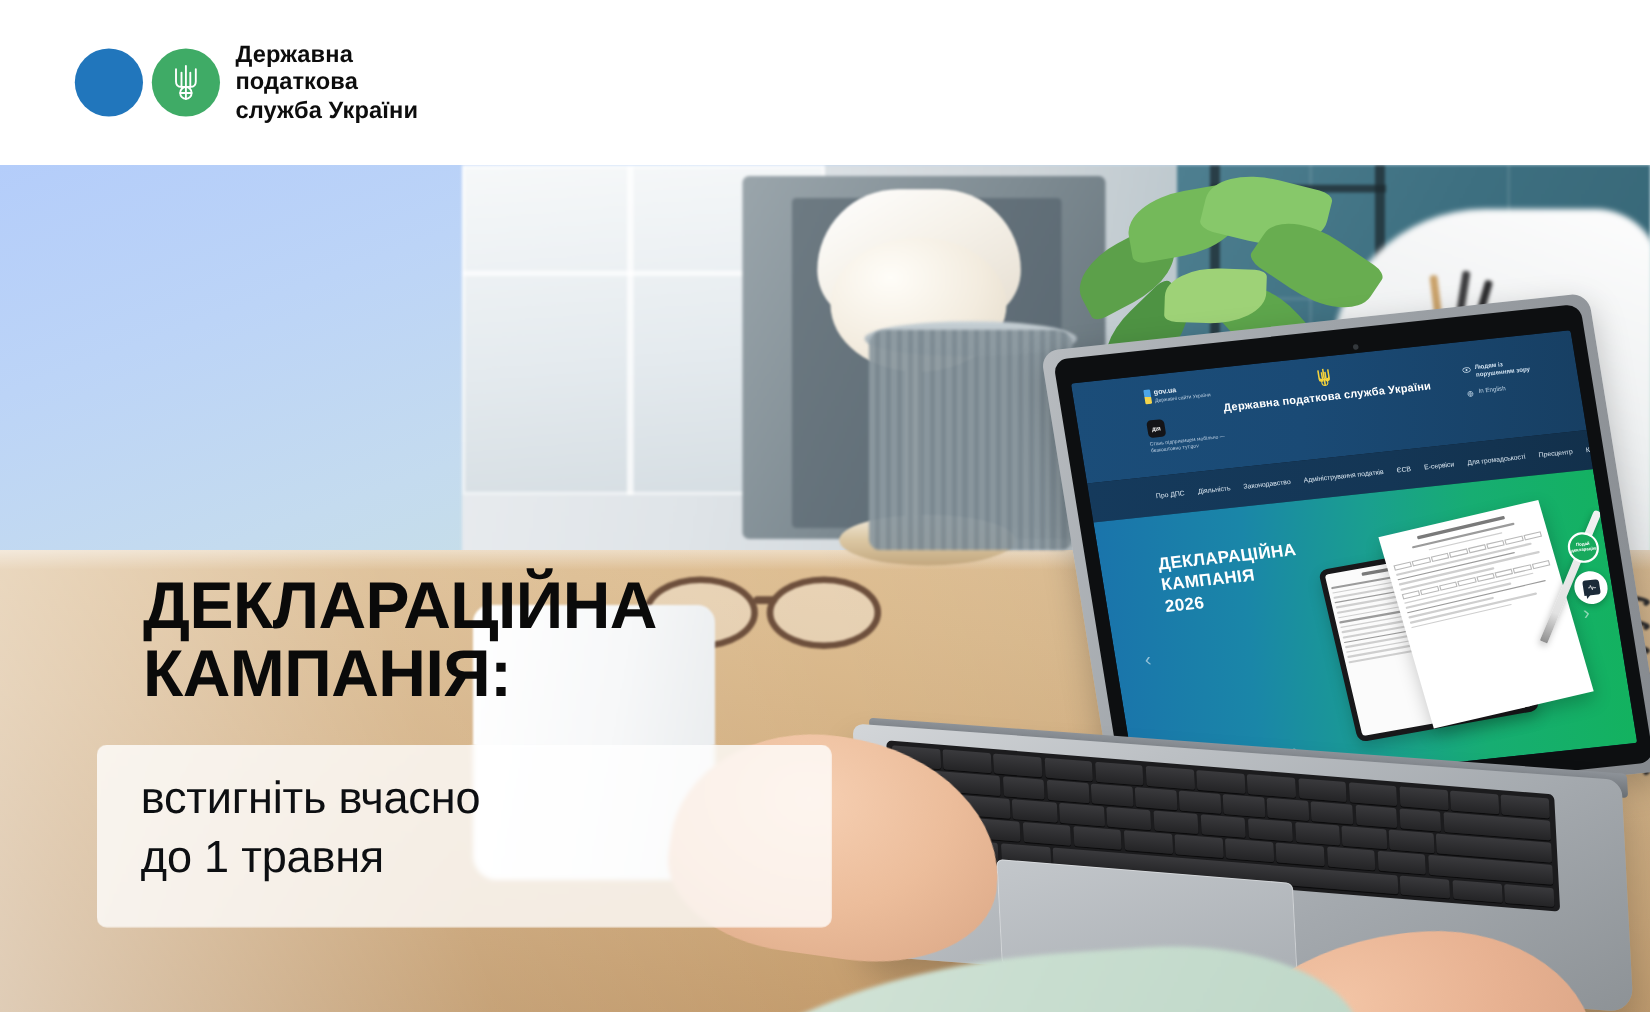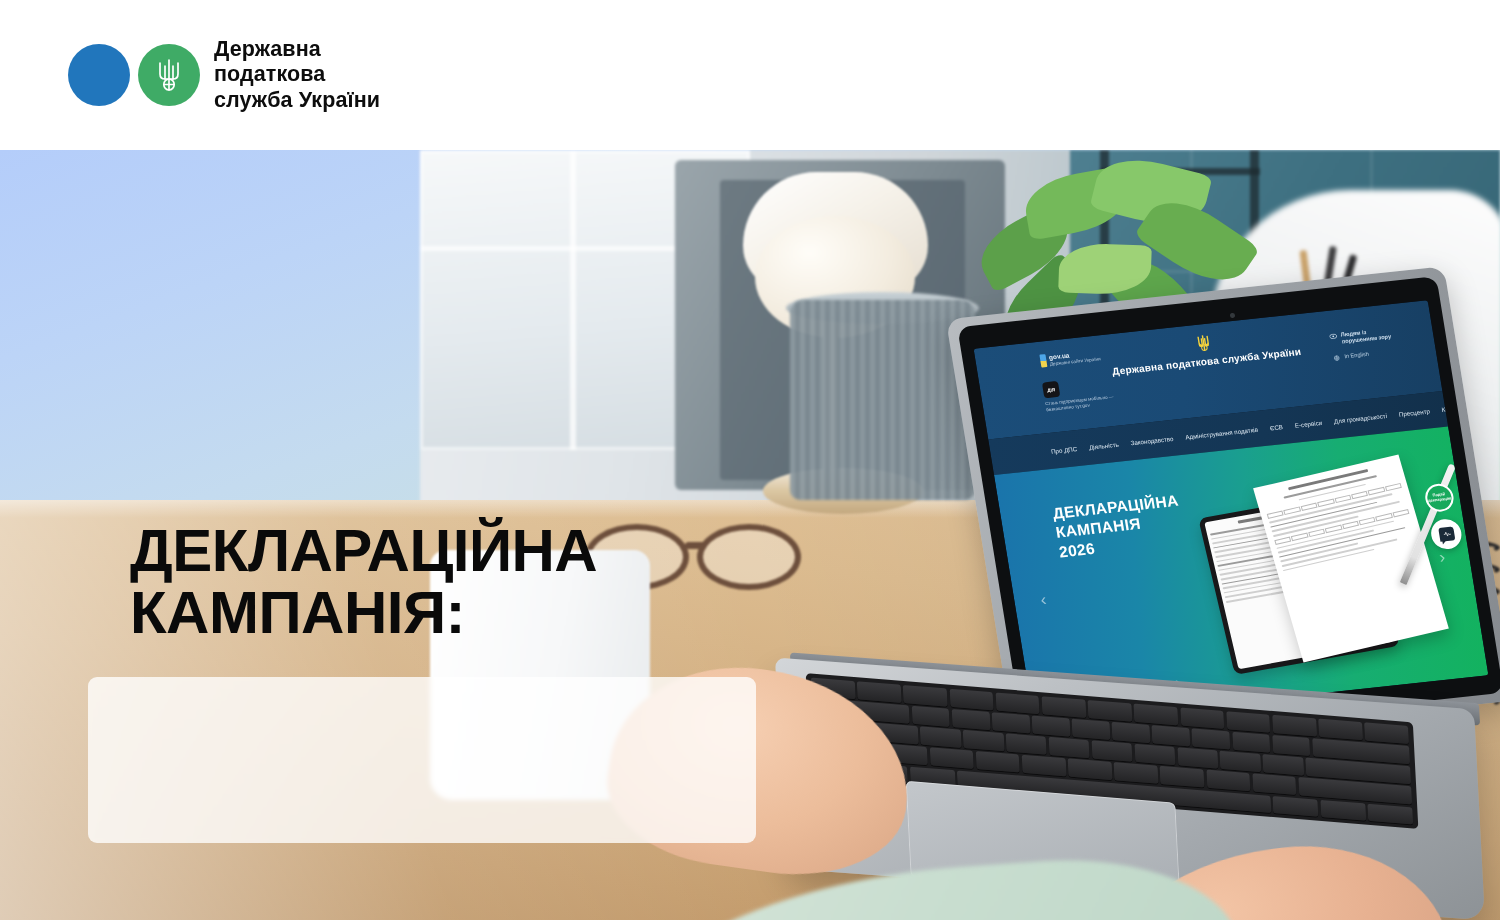--- a/index.html
+++ b/index.html
@@ -713,15 +713,17 @@
     </div>
 
     <div class="hand-left"></div>
     <div class="cuff-right"></div>
     <div class="hand-right"></div>
     <div class="shoulder"></div>
 
     <div class="headline">ДЕКЛАРАЦІЙНА
 КАМПАНІЯ:</div>
     <div class="subbox"></div>
+    <div class="subtext">встигніть вчасно
+до 1 травня</div>
 
   </div>
 </div>
 
 </body></html>

